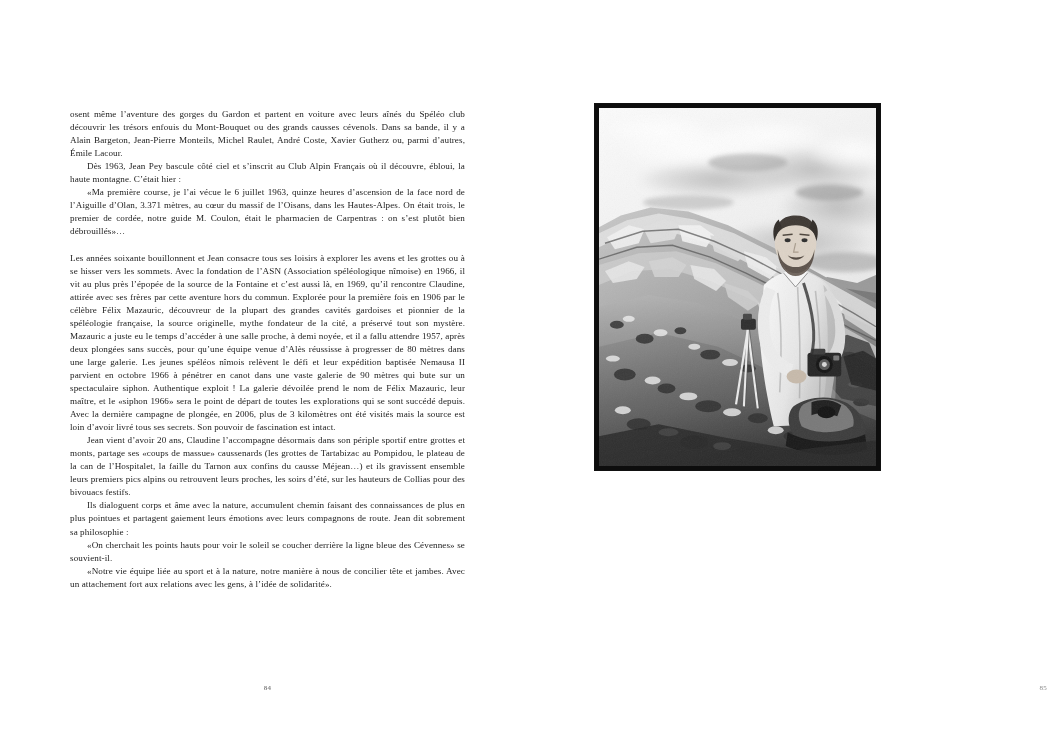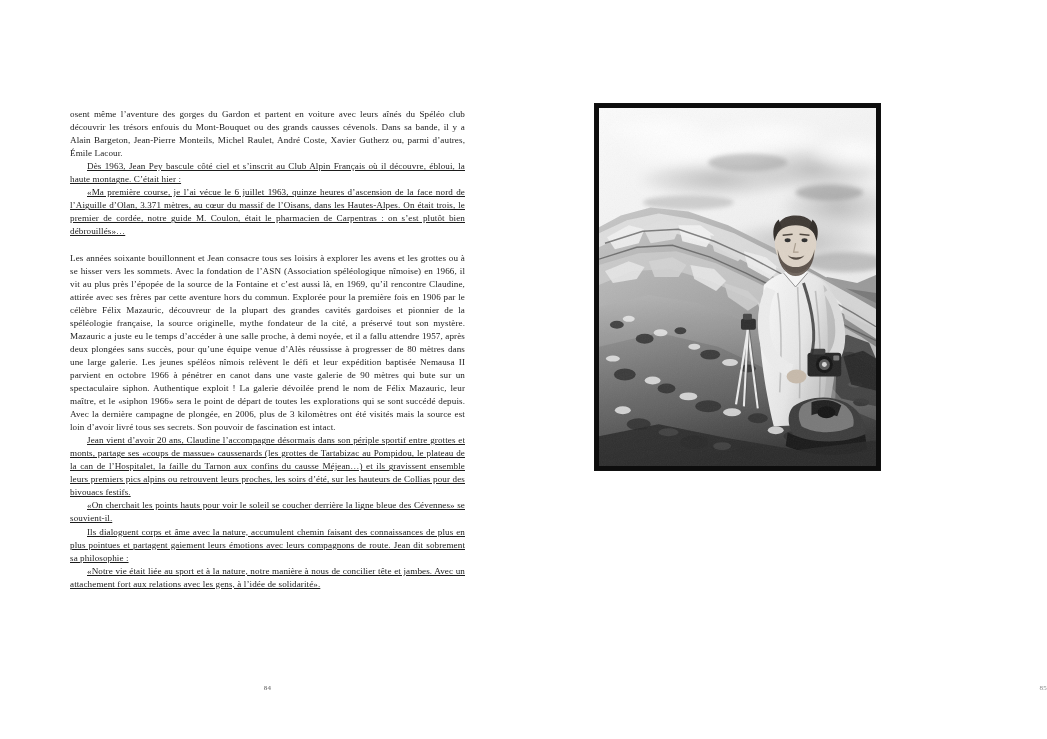--- a/index.html
+++ b/index.html
@@ -26,21 +26,21 @@
   .para {
     margin: 0;
     font-size: 9.1px;
     line-height: 13.05px;
     text-align: justify;
     text-justify: inter-word;
     color: #1b1b1b;
     hyphens: manual;
     letter-spacing: 0.01em;
   }
-  .para + .para { margin-top: 0; text-decoration: underline; }
+  .para + .para { margin-top: 0; }
   .para.indent { text-indent: 17px; }
   .block-gap { height: 13.05px; }
 
   
   .folio {
     position: absolute;
     font-family: "Liberation Serif", "DejaVu Serif", serif;
     font-size: 7px;
     color: #8a8a8a;
     letter-spacing: 0.04em;
@@ -76,23 +76,23 @@
 
 <div id="page">
 
   <div class="page-left">
     <p class="para">osent même l’aventure des gorges du Gardon et partent en voiture avec leurs aînés du Spéléo club découvrir les trésors enfouis du Mont-Bouquet ou des grands causses cévenols. Dans sa bande, il y a Alain Bargeton, Jean-Pierre Monteils, Michel Raulet, André Coste, Xavier Gutherz ou, parmi d’autres, Émile Lacour.</p>
     <p class="para indent">Dès 1963, Jean Pey bascule côté ciel et s’inscrit au Club Alpin Français où il découvre, ébloui, la haute montagne. C’était hier :</p>
     <p class="para indent">«Ma première course, je l’ai vécue le 6 juillet 1963, quinze heures d’ascension de la face nord de l’Aiguille d’Olan, 3.371 mètres, au cœur du massif de l’Oisans, dans les Hautes-Alpes. On était trois, le premier de cordée, notre guide M. Coulon, était le pharmacien de Carpentras : on s’est plutôt bien débrouillés»…</p>
     <div class="block-gap"></div>
     <p class="para">Les années soixante bouillonnent et Jean consacre tous ses loisirs à explorer les avens et les grottes ou à se hisser vers les sommets. Avec la fondation de l’ASN (Association spéléologique nîmoise) en 1966, il vit au plus près l’épopée de la source de la Fontaine et c’est aussi là, en 1969, qu’il rencontre Claudine, attirée avec ses frères par cette aventure hors du commun. Explorée pour la première fois en 1906 par le célèbre Félix Mazauric, découvreur de la plupart des grandes cavités gardoises et pionnier de la spéléologie française, la source originelle, mythe fondateur de la cité, a préservé tout son mystère. Mazauric a juste eu le temps d’accéder à une salle proche, à demi noyée, et il a fallu attendre 1957, après deux plongées sans succès, pour qu’une équipe venue d’Alès réussisse à progresser de 80 mètres dans une large galerie. Les jeunes spéléos nîmois relèvent le défi et leur expédition baptisée Nemausa II parvient en octobre 1966 à pénétrer en canot dans une vaste galerie de 90 mètres qui bute sur un spectaculaire siphon. Authentique exploit ! La galerie dévoilée prend le nom de Félix Mazauric, leur maître, et le «siphon 1966» sera le point de départ de toutes les explorations qui se sont succédé depuis. Avec la dernière campagne de plongée, en 2006, plus de 3 kilomètres ont été visités mais la source est loin d’avoir livré tous ses secrets. Son pouvoir de fascination est intact.</p>
     <p class="para indent">Jean vient d’avoir 20 ans, Claudine l’accompagne désormais dans son périple sportif entre grottes et monts, partage ses «coups de massue» caussenards (les grottes de Tartabizac au Pompidou, le plateau de la can de l’Hospitalet, la faille du Tarnon aux confins du causse Méjean…) et ils gravissent ensemble leurs premiers pics alpins ou retrouvent leurs proches, les soirs d’été, sur les hauteurs de Collias pour des bivouacs festifs.</p>
+    <p class="para indent">Ils dialoguent corps et âme avec la nature, accumulent chemin faisant des connaissances de plus en plus pointues et partagent gaiement leurs émotions avec leurs compagnons de route. Jean dit sobrement sa philosophie :</p>
     <p class="para indent">«On cherchait les points hauts pour voir le soleil se coucher derrière la ligne bleue des Cévennes» se souvient-il.</p>
-    <p class="para indent">Ils dialoguent corps et âme avec la nature, accumulent chemin faisant des connaissances de plus en plus pointues et partagent gaiement leurs émotions avec leurs compagnons de route. Jean dit sobrement sa philosophie :</p>
-    <p class="para indent">«Notre vie était liée au sport et à la nature, notre manière à nous de concilier tête et jambes. Avec un attachement fort aux relations avec les gens, à l’idée de solidarité».</p>
+    <p class="para indent">«Notre vie équipe liée au sport et à la nature, notre manière à nous de concilier tête et jambes. Avec un attachement fort aux relations avec les gens, à l’idée de solidarité».</p>
   </div>
 
   <div class="folio folio-left">84</div>
 
   <div class="photo-frame">
     <div class="photo">
       <svg viewBox="0 0 279 360" preserveAspectRatio="none" role="img" aria-label="photograph">
         <defs>
 
           <linearGradient id="sky" x1="0" y1="0" x2="0.3" y2="1">

